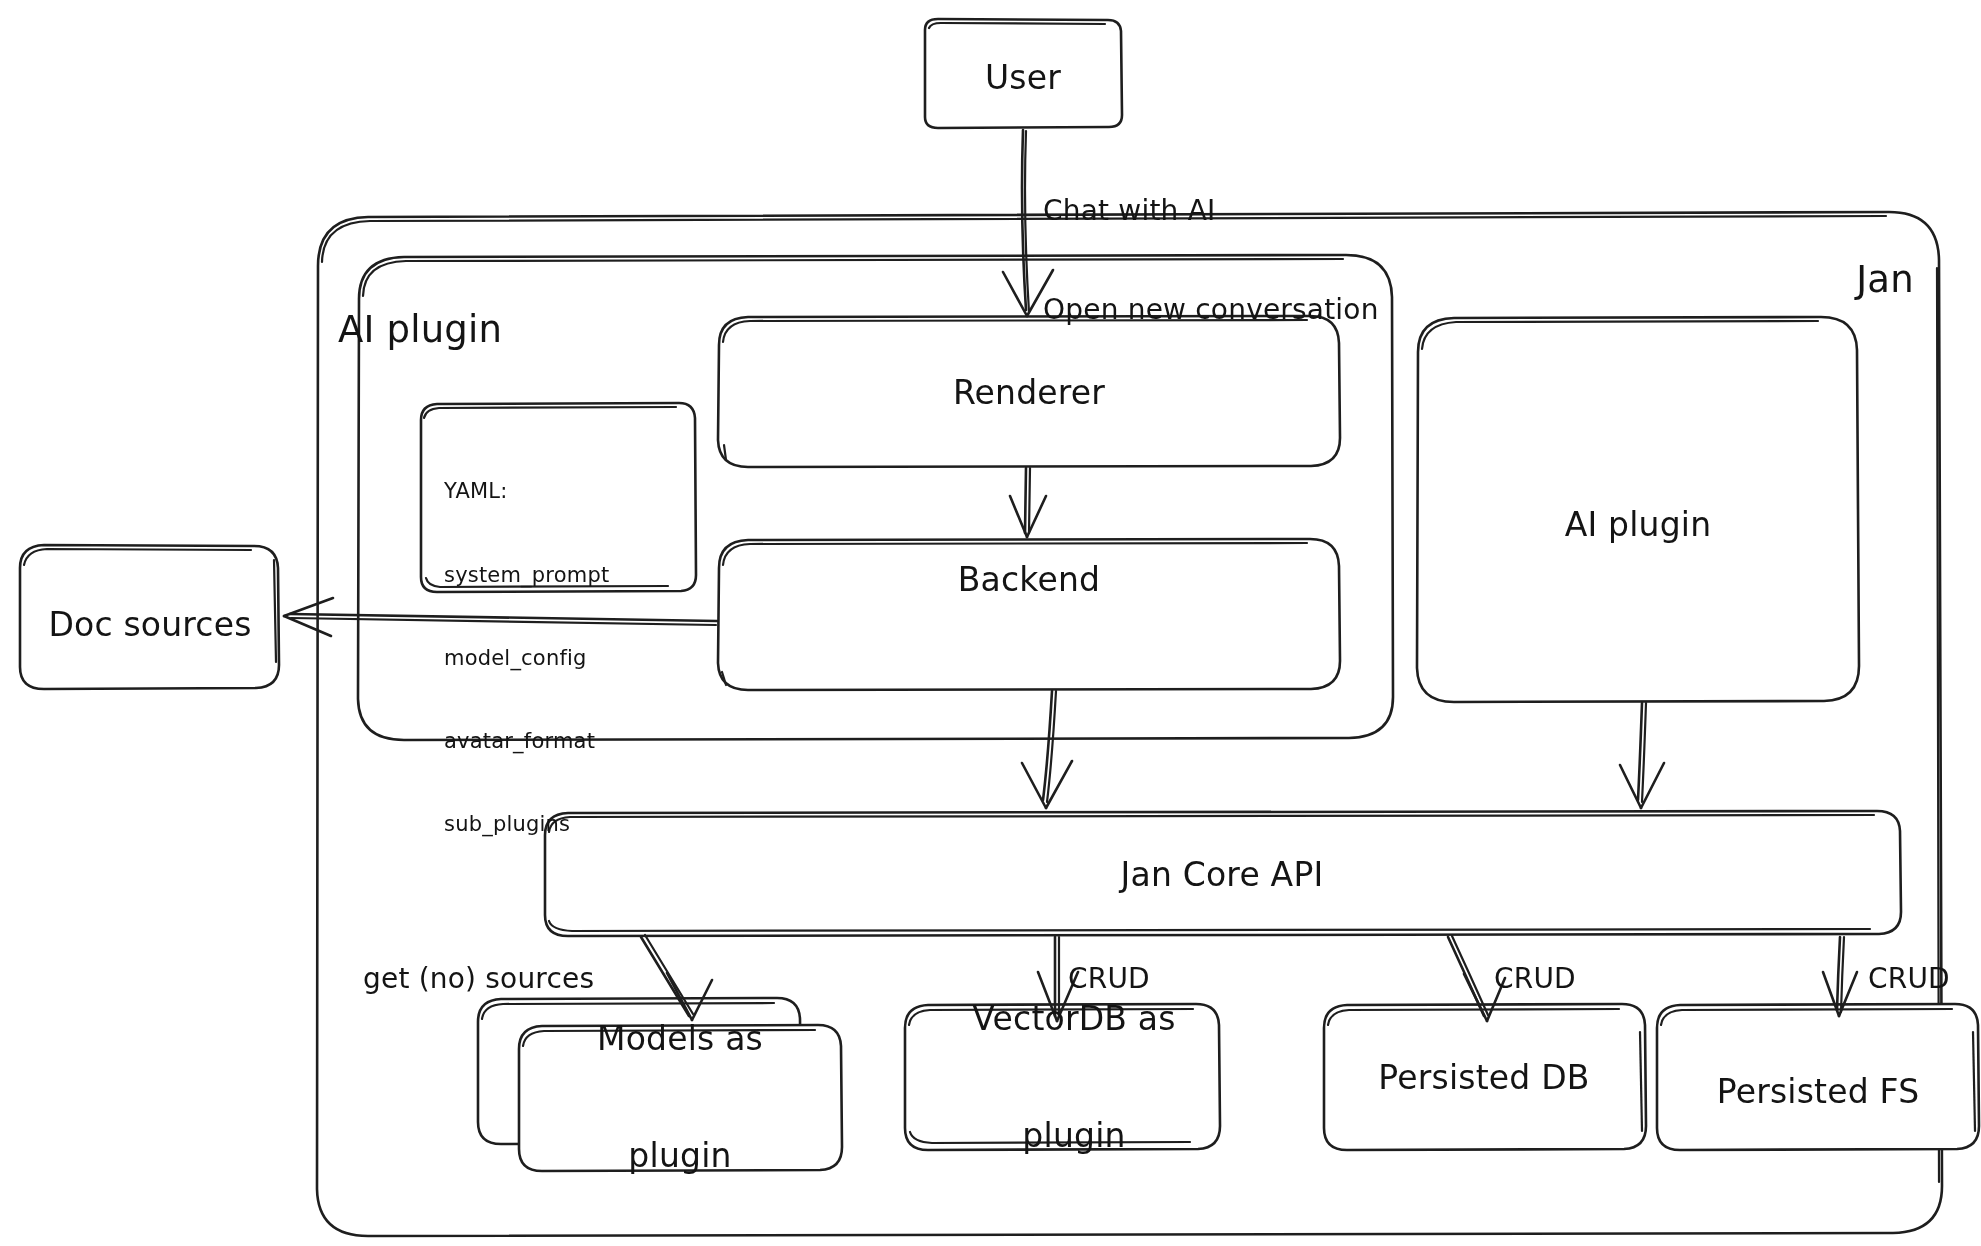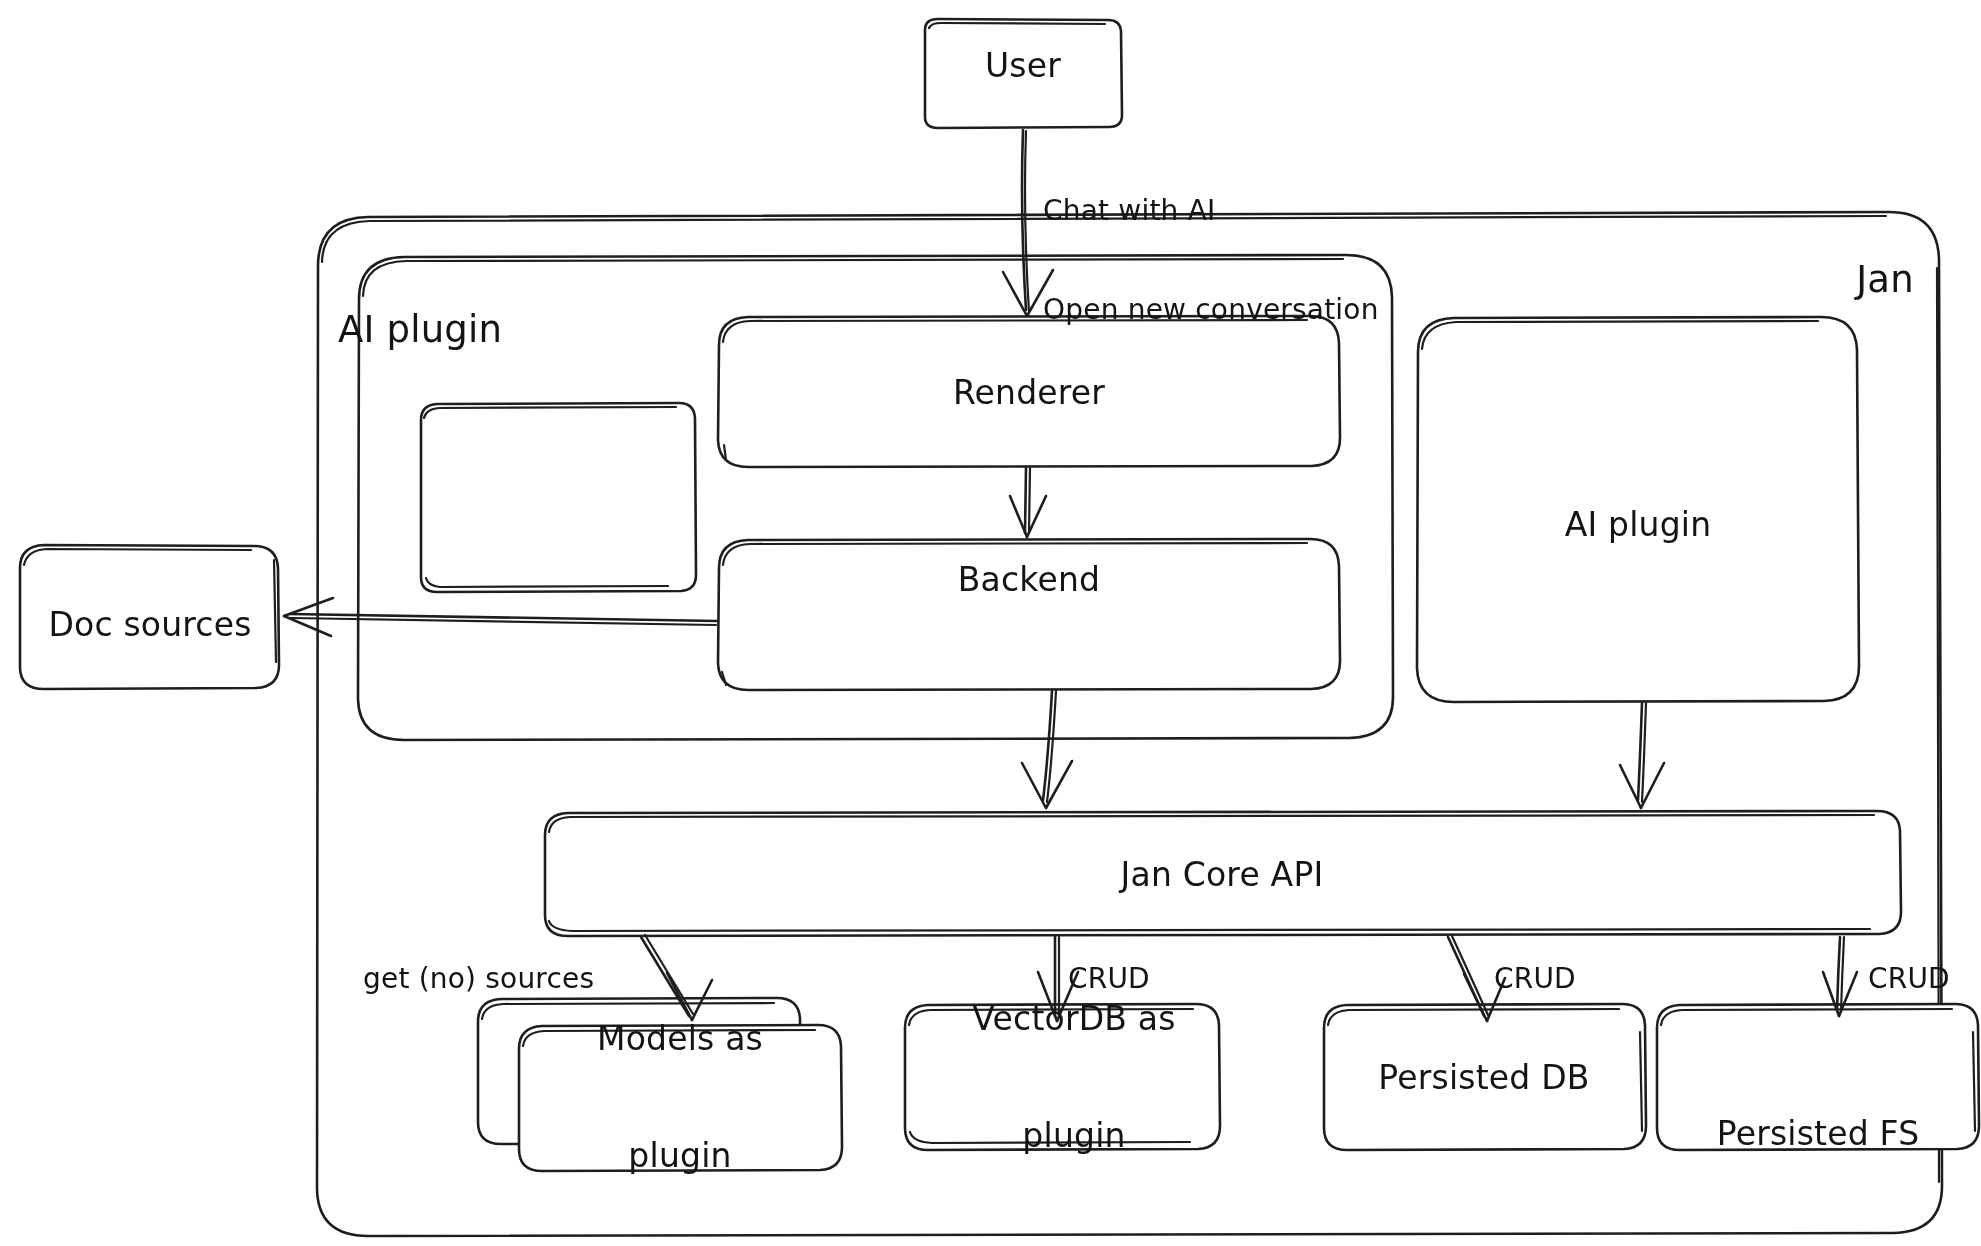--- a/index.html
+++ b/index.html
@@ -178,46 +178,53 @@
       <path class="s" d="M 1823 972 L 1839 1016"></path>
       <path class="s" d="M 1857 972 L 1839 1016"></path>
     </g>
 
   </svg>
 
   <div class="lbl left n-tag hand" style="left:1885px;top:280px;transform:translate(-50%,-50%);">Jan</div>
 
   <div class="lbl left n-tag hand" style="left:420px;top:330px;transform:translate(-50%,-50%);">AI plugin</div>
 
-  <div class="lbl center n-box hand" style="left:1023px;top:66px;">User</div>
+  <div class="lbl center n-box hand" style="left:1023px;top:78px;">User</div>
 
   <div class="lbl center n-box hand" style="left:1029px;top:393px;">Renderer</div>
 
   <div class="lbl center n-box hand" style="left:1029px;top:580px;">Backend</div>
 
   <div class="lbl center n-box hand" style="left:150px;top:625px;text-align:right;">Doc sources</div>
 
   <div class="lbl center n-box hand" style="left:1638px;top:525px;">AI plugin</div>
 
   <div class="lbl center n-box hand" style="left:1222px;top:875px;">Jan Core API</div>
 
+  <div class="lbl left n-yaml hand" style="left:444px;top:423px;">
+    <div>YAML:</div>
+    <div>system_prompt</div>
+    <div>model_config</div>
+    <div>avatar_format</div>
+    <div>sub_plugins</div>
+  </div>
 
   <div class="lbl center n-box hand" style="left:680px;top:1098px;">
     <div>Models as</div>
     <div>plugin</div>
   </div>
 
   <div class="lbl center n-box hand" style="left:1062px;top:1078px;margin-left:12px;">
     <div>VectorDB as</div>
     <div>plugin</div>
   </div>
 
   <div class="lbl center n-box hand" style="left:1484px;top:1078px;">Persisted DB</div>
 
-  <div class="lbl center n-box hand" style="left:1818px;top:1134px;">Persisted FS</div>
+  <div class="lbl center n-box hand" style="left:1818px;top:1092px;">Persisted FS</div>
 
   <div class="lbl left n-edge hand" style="left:1043px;top:128px;">
     <div>Chat with AI</div>
     <div>Open new conversation</div>
   </div>
 
   <div class="lbl left n-edge hand" style="left:363px;top:962px;">get (no) sources</div>
 
   <div class="lbl left n-edge hand" style="left:1068px;top:962px;">CRUD</div>
 

